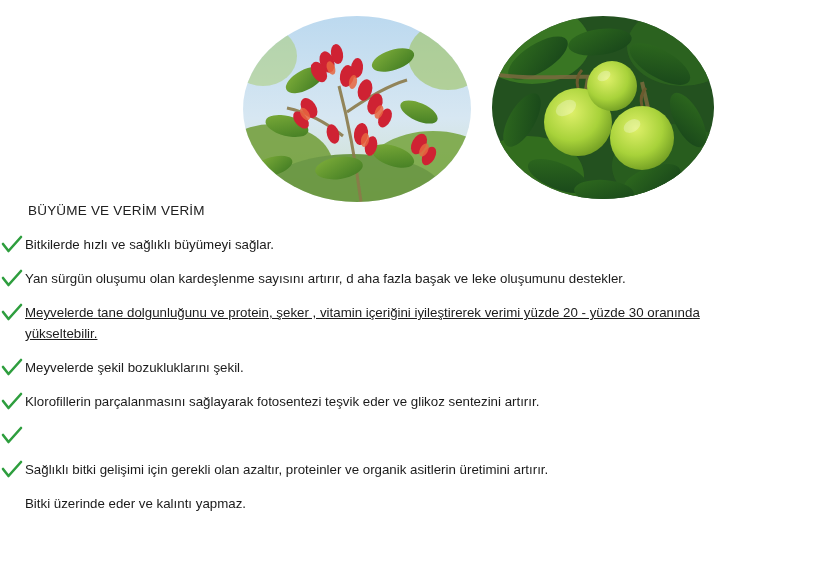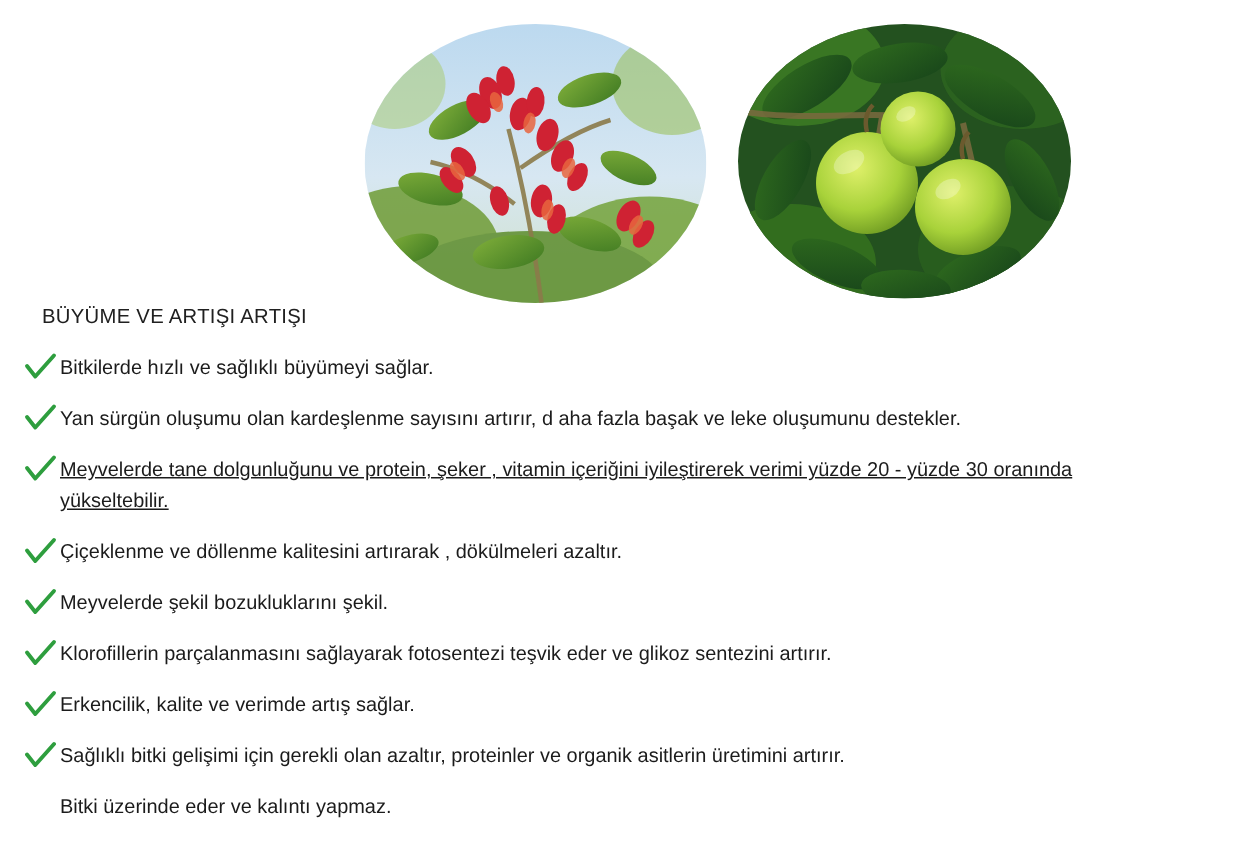--- a/index.html
+++ b/index.html
@@ -61,21 +61,21 @@
   .list {
     position: absolute;
     left: 0;
     top: 234px;
     width: 825px;
   }
   .row {
     position: relative;
     display: flex;
     align-items: flex-start;
-    padding: 0 18px 0 16px;
+    padding: 0 18px 0 1px;
     margin-bottom: 13px;
   }
   .check {
     width: 22px;
     min-width: 22px;
     height: 20px;
     display: block;
     margin-top: 1px;
   }
   .check svg { display: block; }
@@ -214,21 +214,21 @@
           <g stroke="#6b5a2e" stroke-width="3" fill="none">
             <path d="M86 72 C84 64 86 58 90 54"></path>
             <path d="M150 90 C148 82 150 76 154 72"></path>
           </g>
         </g>
       </svg>
     </div>
 
   </div>
 
-  <div class="heading">BÜYÜME VE ARTIŞI  ARTIŞI</div>
+  <div class="heading">BÜYÜME VE VERİM  VERİM</div>
 
   <div class="list">
 
     <div class="row">
       <span class="check">
         <svg width="22" height="20" viewBox="0 0 22 20">
             <path d="M2 9 L7.5 16 L20 2" fill="none" stroke="#2e9e3e" stroke-width="2.6" stroke-linecap="round" stroke-linejoin="round"></path>
           </svg>
       </span>
       <span class="row-text">Bitkilerde hızlı ve sağlıklı büyümeyi sağlar.</span>
@@ -245,28 +245,20 @@
 
     <div class="row tall">
       <span class="check">
         <svg width="22" height="20" viewBox="0 0 22 20">
             <path d="M2 9 L7.5 16 L20 2" fill="none" stroke="#2e9e3e" stroke-width="2.6" stroke-linecap="round" stroke-linejoin="round"></path>
           </svg>
       </span>
       <span class="row-text">Meyvelerde  tane dolgunluğunu  ve protein, şeker , vitamin içeriğini iyileştirerek  verimi  yüzde 20 - yüzde 30   oranında yükseltebilir.</span>
     </div>
 
-    <div class="row">
-      <span class="check">
-        <svg width="22" height="20" viewBox="0 0 22 20">
-            <path d="M2 9 L7.5 16 L20 2" fill="none" stroke="#2e9e3e" stroke-width="2.6" stroke-linecap="round" stroke-linejoin="round"></path>
-          </svg>
-      </span>
-      <span class="row-text">Çiçeklenme ve döllenme kalitesini  artırarak ,  dökülmeleri azaltır.</span>
-    </div>
 
     <div class="row">
       <span class="check">
         <svg width="22" height="20" viewBox="0 0 22 20">
             <path d="M2 9 L7.5 16 L20 2" fill="none" stroke="#2e9e3e" stroke-width="2.6" stroke-linecap="round" stroke-linejoin="round"></path>
           </svg>
       </span>
       <span class="row-text">Meyvelerde şekil bozukluklarını   şekil.</span>
     </div>
 
@@ -278,21 +270,20 @@
       </span>
       <span class="row-text">Klorofillerin  parçalanmasını sağlayarak fotosentezi teşvik eder ve glikoz sentezini artırır.</span>
     </div>
 
     <div class="row">
       <span class="check">
         <svg width="22" height="20" viewBox="0 0 22 20">
             <path d="M2 9 L7.5 16 L20 2" fill="none" stroke="#2e9e3e" stroke-width="2.6" stroke-linecap="round" stroke-linejoin="round"></path>
           </svg>
       </span>
-      <span class="row-text">Erkencilik, kalite ve  verimde  artış sağlar.</span>
     </div>
 
     <div class="row">
       <span class="check">
         <svg width="22" height="20" viewBox="0 0 22 20">
             <path d="M2 9 L7.5 16 L20 2" fill="none" stroke="#2e9e3e" stroke-width="2.6" stroke-linecap="round" stroke-linejoin="round"></path>
           </svg>
       </span>
       <span class="row-text">Sağlıklı  bitki gelişimi  için  gerekli  olan azaltır,  proteinler  ve organik asitlerin  üretimini artırır.</span>
     </div>

